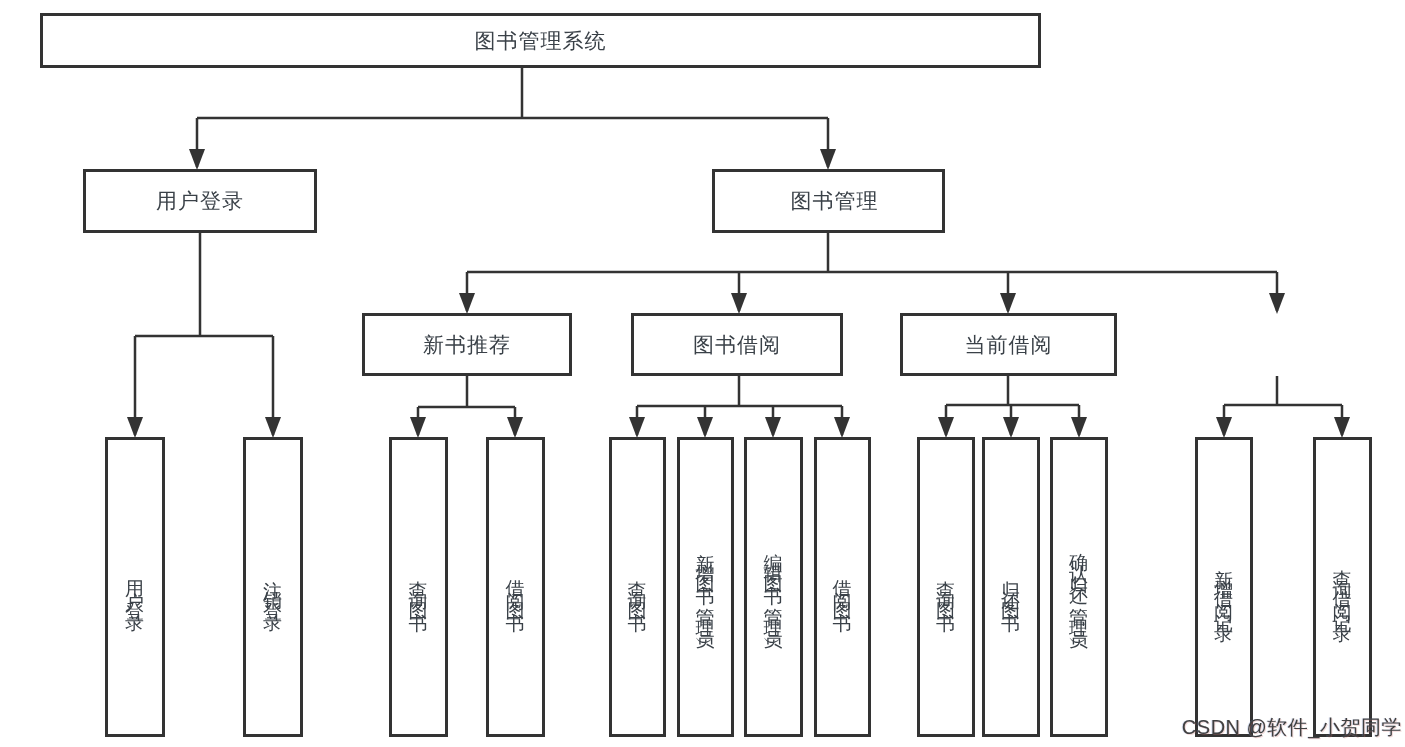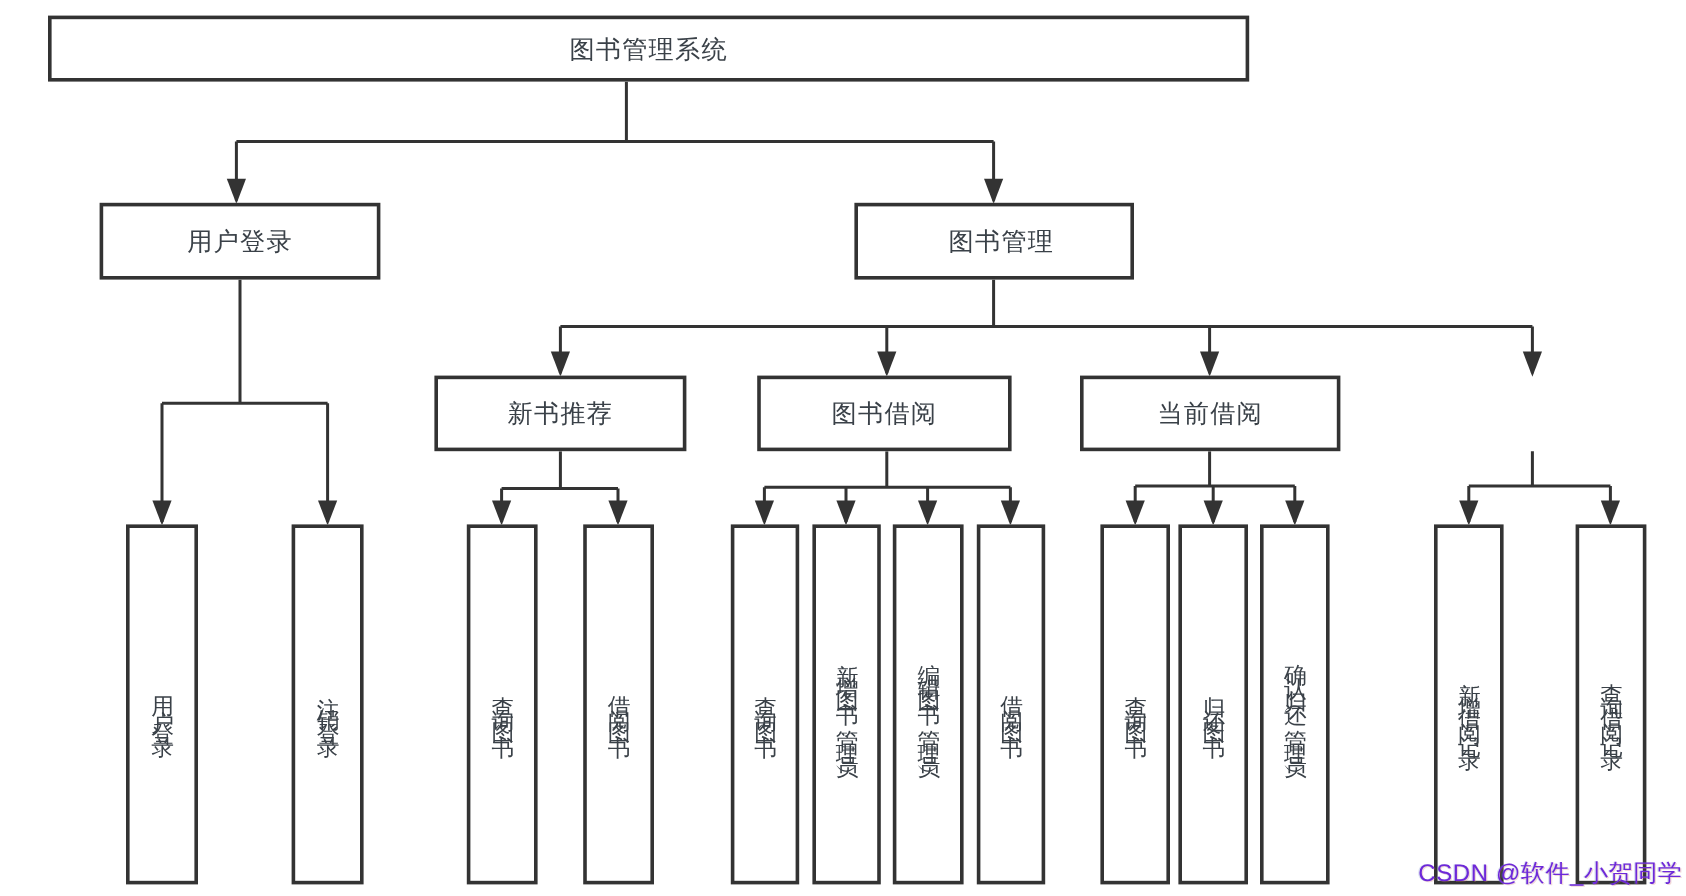--- a/index.html
+++ b/index.html
@@ -47,21 +47,21 @@
     line-height: 1;
     white-space: nowrap;
   }
   .watermark {
     position: absolute;
     right: 3px;
     top: 714px;
     z-index: 5;
     font-size: 20px;
     letter-spacing: 0.5px;
-    color: #6d28d9;
+    color: #404040;
     text-shadow: 1px 1px 0 rgba(205,120,120,0.28), -1px 0 0 rgba(120,140,205,0.28);
     white-space: nowrap;
   }
 </style>
 </head>
 <body>
 
 <div class="canvas">
 
   <svg class="connector-svg" width="1405" height="747" viewBox="0 0 1405 747">

